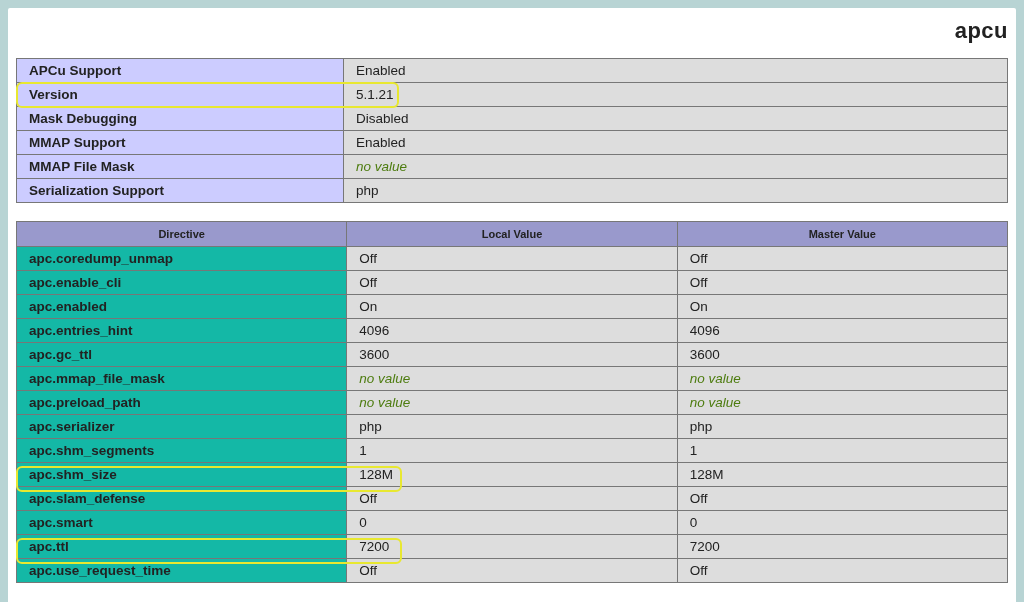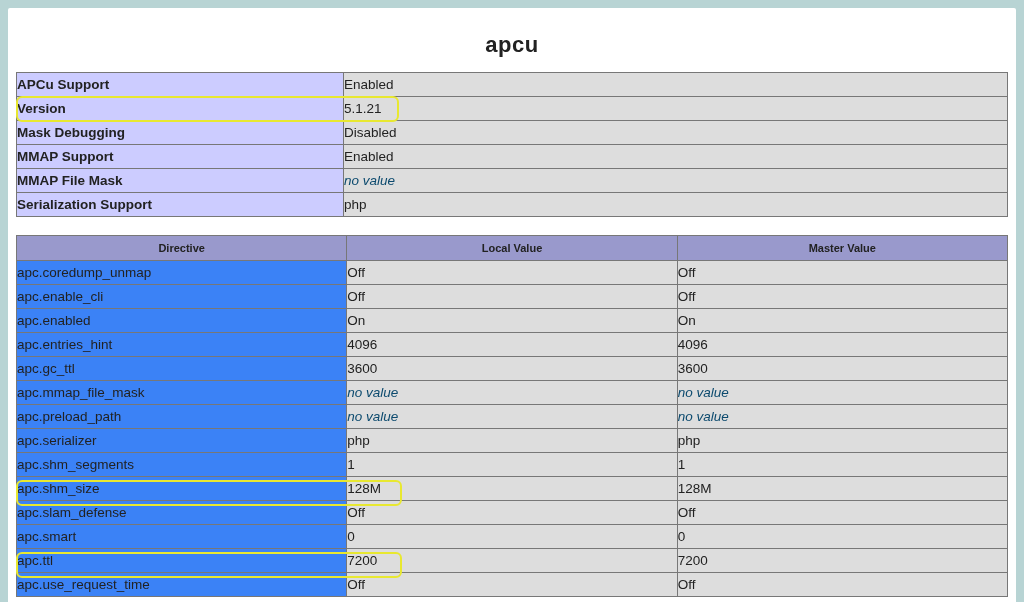--- a/index.html
+++ b/index.html
@@ -10,69 +10,69 @@
     font-family: -apple-system, BlinkMacSystemFont, "Segoe UI", Helvetica, Arial, sans-serif;
     font-size: 13.5px;
     color: #222;
   }
   .page {
     background: #ffffff;
     padding: 4px 8px 12px 8px;
     border-radius: 2px;
   }
   h1 {
-    text-align: center;
+    text-align: right;
     font-size: 22px;
     font-weight: 700;
-    margin: 20px 0 14px 0;
+    margin: 6px 0 14px 0;
     letter-spacing: 0.5px;
   }
   table {
     width: 100%;
     border-collapse: collapse;
     margin-bottom: 18px;
     border: 1px solid #777;
     table-layout: fixed;
   }
   th, td {
     border: 1px solid #777;
-    padding: 4px 0;
+    padding: 4px 12px;
     text-align: left;
     vertical-align: middle;
     height: 24px;
   }
   .info-table td.key {
     background: #ccccff;
     font-weight: 700;
     width: 33%;
   }
   .info-table td.val {
     background: #dddddd;
   }
   .dir-table thead th {
     background: #9999cc;
     font-weight: 700;
     text-align: center;
     padding: 6px 8px;
     font-size: 11px;
   }
   .dir-table td.key {
-    background: #3b82f6;
-    font-weight: 400;
+    background: #14b8a6;
+    font-weight: 700;
     width: 33%;
   }
   .dir-table td.local {
     background: #dddddd;
     width: 31%;
   }
   .dir-table td.master {
     background: #dddddd;
   }
   .novalue {
-    color: #0c4a6e;
+    color: #4d7c0f;
     font-style: italic;
   }
   
   .hl-wrap { position: relative; }
   .hl {
     position: absolute;
     border: 2.5px solid #e8e830;
     border-radius: 6px;
     pointer-events: none;
     box-sizing: border-box;

